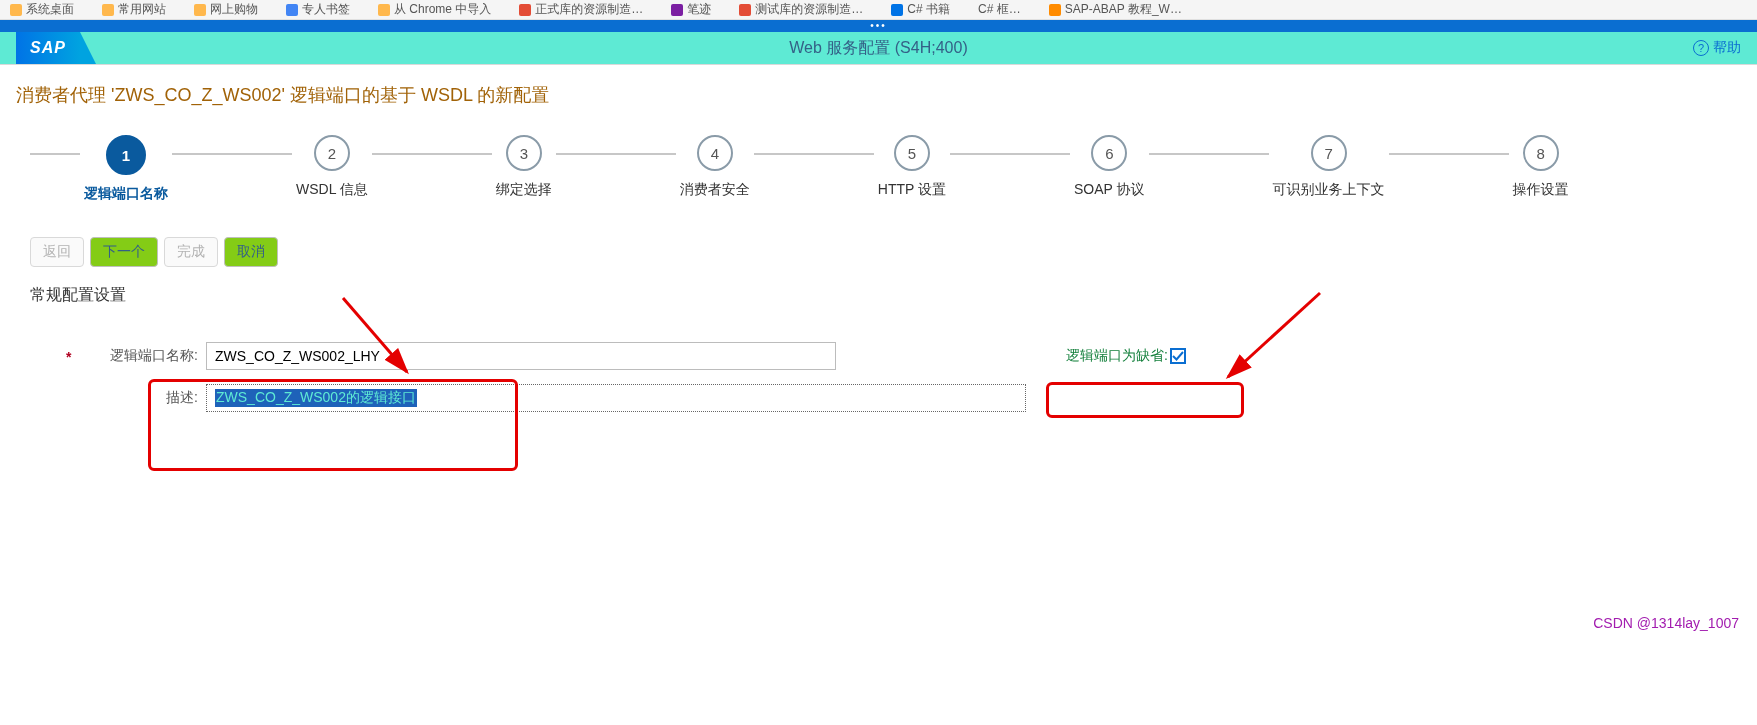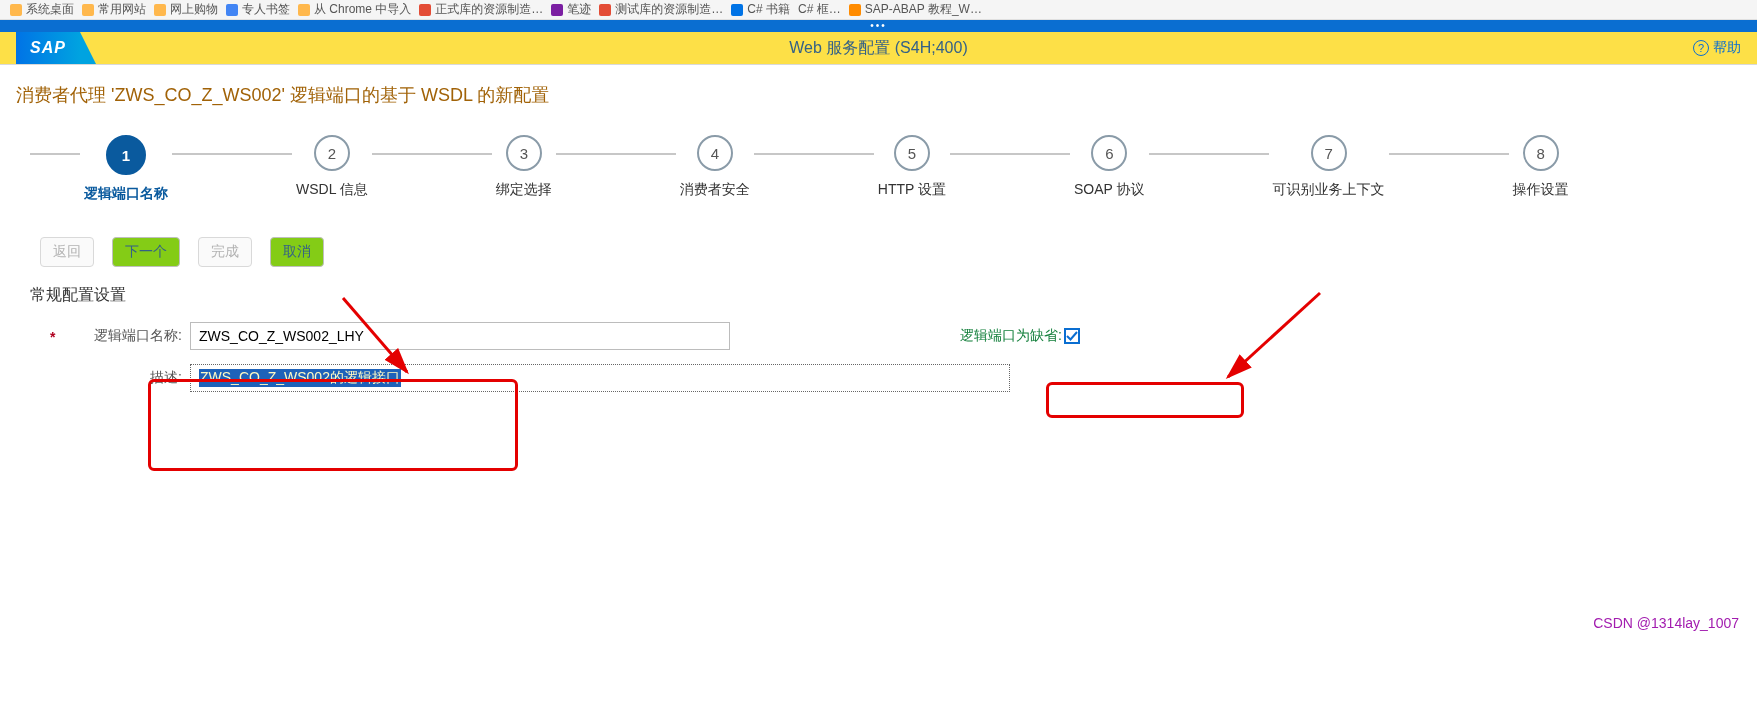--- a/index.html
+++ b/index.html
@@ -1,61 +1,61 @@
 <!DOCTYPE html>
 <html><head>
   <meta charset="utf-8">
   <style>
     * { box-sizing: border-box; margin: 0; padding: 0; }
     body { font-family: Arial, "Microsoft YaHei", sans-serif; background: #fff; font-size: 14px; color: #333; width: 1757px; }
     
-    .bookmarks-bar { height: 20px; background: #f5f5f5; display: flex; align-items: center; padding: 0 10px; gap: 8px; font-size: 12px; color: #555; overflow: hidden; border-bottom: 1px solid #e0e0e0; }
+    .bookmarks-bar { height: 20px; background: #f5f5f5; display: flex; align-items: center; padding: 0 10px; gap: 28px; font-size: 12px; color: #555; overflow: hidden; border-bottom: 1px solid #e0e0e0; }
     .bookmark-item { display: flex; align-items: center; gap: 4px; white-space: nowrap; }
     .bm-icon { width: 12px; height: 12px; background: #ffb84d; border-radius: 2px; }
     .bm-icon.blue { background: #4285f4; }
     .bm-icon.red { background: #e34c36; }
     .bm-icon.orange { background: #ff8b00; }
     .bm-icon.purple { background: #7b1fa2; }
     .bm-icon.teal { background: #0073e6; }
     
     .expand-bar { height: 12px; background: #0a6ed1; display: flex; align-items: center; justify-content: center; cursor: pointer; }
     .expand-bar span { color: #fff; font-size: 10px; letter-spacing: 2px; line-height: 1; }
     
-    .app-header { height: 32px; background: #fde047; display: flex; align-items: center; padding: 16px 16px; border-bottom: 1px solid #d9d9d9; position: relative; }
+    .app-header { height: 32px; background: #5eead4; display: flex; align-items: center; padding: 16px 16px; border-bottom: 1px solid #d9d9d9; position: relative; }
     .sap-logo { width: 64px; height: 32px; background: linear-gradient(90deg, #0073e6 0%, #00a3e0 100%); display: flex; align-items: center; justify-content: center; color: #fff; font-weight: bold; font-size: 16px; font-style:italic; letter-spacing:1px; position:relative; }
     .sap-logo::after { content:""; position:absolute; right:-16px; top:0; border-top:32px solid transparent; border-left:16px solid #00a3e0; }
     .header-title { position: absolute; left: 50%; transform: translateX(-50%); color: #346187; font-size: 16px; }
     .help-link { margin-left: auto; display: flex; align-items: center; gap: 4px; color: #0a6ed1; cursor: pointer; font-size:14px; }
     .help-icon-circle { width: 16px; height: 16px; border: 1.5px solid #0a6ed1; border-radius: 50%; display: flex; align-items: center; justify-content: center; font-size: 11px; color: #0a6ed1; }
     
     .sub-header { padding: 18px 16px 10px 16px; font-size: 18px; color: #a16207; }
     
     .wizard-progress { display: flex; align-items: flex-start; padding: 18px 30px 24px 30px; position: relative; }
     .wizard-step { display: flex; flex-direction: column; align-items: center; position: relative; z-index: 2; }
     .step-circle { width: 36px; height: 36px; border-radius: 50%; border: 2px solid #8a9ba8; background: #fff; display: flex; align-items: center; justify-content: center; font-size: 15px; color: #555; font-weight: normal; cursor: pointer; }
     .wizard-step.active .step-circle { background: #0a5a9e; border-color: #0a5a9e; color: #fff; font-weight: bold; width: 40px; height: 40px; }
     .step-label { margin-top: 10px; font-size: 14px; color: #333; white-space: nowrap; text-align: center; }
     .wizard-step.active .step-label { color: #0a5a9e; font-weight: bold; }
     .step-spacer { flex: 0 0 auto; display: flex; align-items: center; }
     .step-line { width: 120px; height: 2px; background: #c7c7c7; margin: 18px 4px 0 4px; }
     .start-line { width: 50px; height:2px; background:#c7c7c7; margin:18px 4px 0 0;}
     
-    .action-bar { padding: 10px 30px 18px 40px; display: flex; gap: 18px; }
+    .action-bar { padding: 10px 30px 18px 30px; display: flex; gap: 6px; }
     .btn { padding: 5px 12px; border: 1px solid #bfbfbf; background: #84cc16; color: #346187; font-size: 14px; cursor: pointer; border-radius: 4px;}
     .btn.disabled { color: #b3b3b3; cursor: not-allowed; background: #fafafa; border-color:#d9d9d9;}
     
     .section-title { padding: 0 16px 16px 30px; font-size: 16px; color: #333; }
     
-    .form-area { padding: 0 30px 40px 50px; position: relative; }
+    .form-area { padding: 0 30px 40px 66px; position: relative; margin-top: 20px; }
     .form-row { display: flex; align-items: center; margin-bottom: 14px; }
     .form-label { width: 140px; text-align: right; padding-right: 8px; font-size: 14px; color: #555; position: relative; }
     .form-label.required::before { content: "*"; color: #b00020; position: absolute; left: 0px; top: 2px; font-weight: bold;}
-    .form-input { width: 540px; height: 28px; border: 1px solid #bcbcbc; padding: 3px 8px; font-size: 14px; background:#fff; }
+    .form-input { width: 630px; height: 28px; border: 1px solid #bcbcbc; padding: 3px 8px; font-size: 14px; background:#fff; }
     .form-input.desc { width: 820px; border: 1px dotted #666; height:28px; }
-    .sel-text { background: #1e62b9; color: #fef9c3; padding:0 1px; display:inline-block;}
+    .sel-text { background: #1e62b9; color: #5eead4; padding:0 1px; display:inline-block;}
     
     .highlight-box-1 { position: absolute; border: 3px solid #e40000; border-radius: 6px; left: 148px; top: 379px; width: 370px; height: 92px; pointer-events: none; }
     .highlight-box-2 { position: absolute; border: 3px solid #e40000; border-radius: 6px; left: 1046px; top: 382px; width: 198px; height: 36px; pointer-events: none; }
     
     .checkbox-group-label { font-size:14px; color:#15803d;}
     .checkbox-input { width: 16px; height: 16px; border: 2px solid #0a6ed1; display: inline-flex; align-items: center; justify-content: center; vertical-align: middle; margin-left: 2px;}
     .checkbox-input svg { width: 12px; height: 12px; }
     
     .arrow { position: absolute; pointer-events: none; }
     

